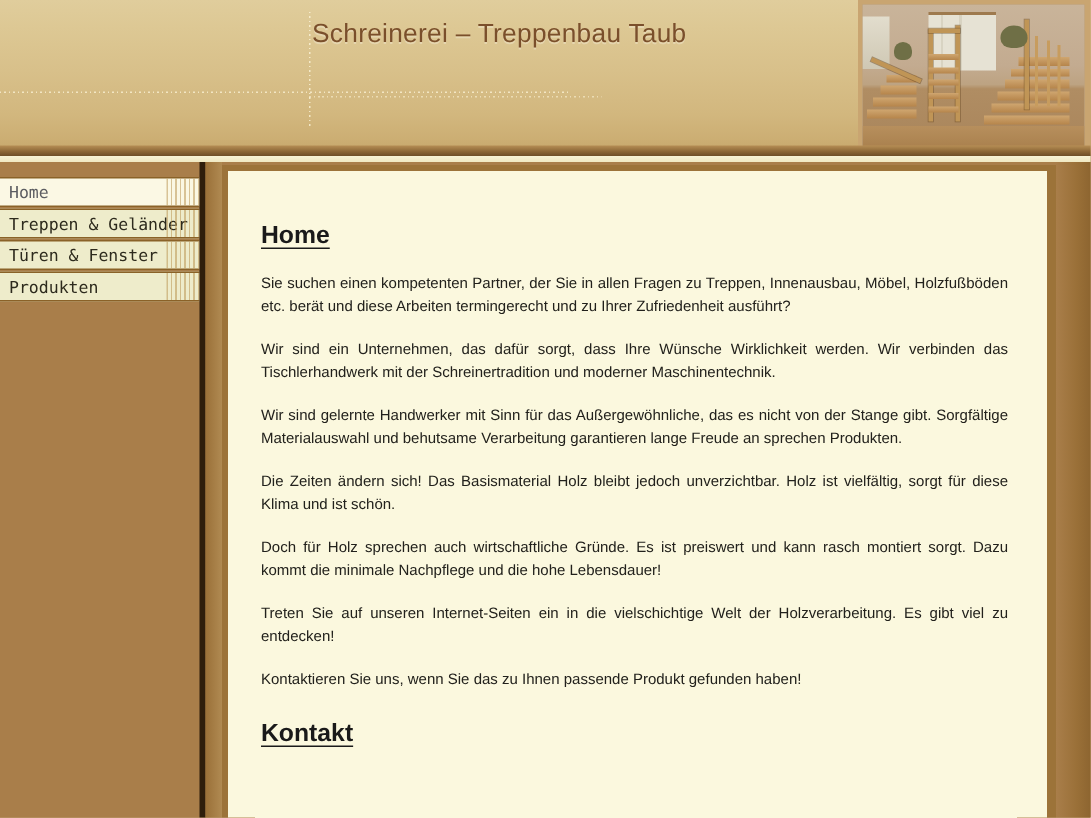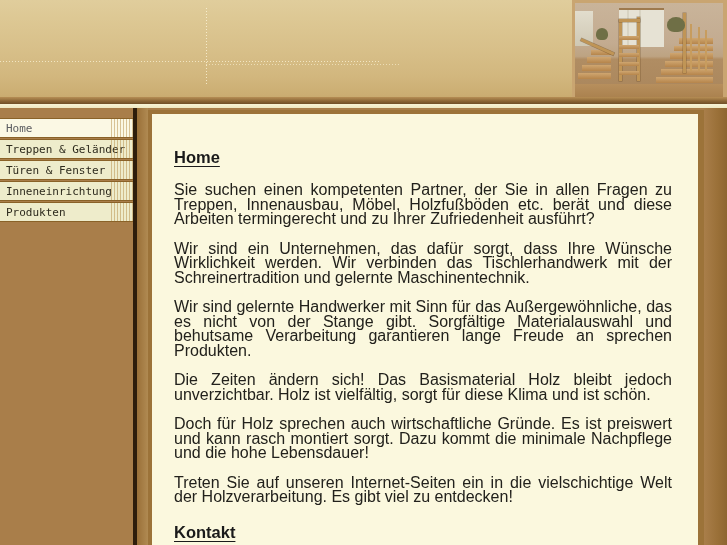--- a/index.html
+++ b/index.html
@@ -229,36 +229,37 @@
     font-weight: bold;
     color: #1a1a1a;
     text-decoration: underline;
     text-underline-offset: 3px;
   }
   h1.page-heading.second {
     margin-top: 18px;
   }
   p.body-text {
     margin: 11px 0 15px 0;
-    font-size: 16px;
+    font-size: 10px;
     line-height: 14.5px;
     color: #22211c;
     text-align: justify;
   }
 </style>
 </head>
 <body>
 
 <div id="page">
 
   <div id="header">
     <div id="hdr-hline"></div>
     <div id="hdr-hline2"></div>
     <div id="hdr-vline"></div>
 
+    <div id="site-title">Schreinerei – Treppenbau Taub</div>
 
     <div id="header-photo">
       <div class="frame">
         <div class="photo-wall"></div>
         <div class="photo-window2"></div>
         <div class="photo-window"></div>
 
         <div class="stair" style="left:2%;top:72%;width:22%;height:6%;"></div>
         <div class="stair" style="left:5%;top:64%;width:19%;height:6%;"></div>
         <div class="stair" style="left:8%;top:56%;width:16%;height:6%;"></div>
@@ -300,40 +301,38 @@
       <div class="menu-item active">
         <span>Home</span>
       </div>
       <div class="menu-item">
         <span>Treppen &amp; Geländer</span>
       </div>
       <div class="menu-item">
         <span>Türen &amp; Fenster</span>
       </div>
       <div class="menu-item">
-        <span>Inneneinrichtung</span>
-      </div>
-      <div class="menu-item">
         <span>Produkten</span>
       </div>
     </nav>
   </div>
 
   <div id="sep-dark"></div>
   <div id="sep-brown"></div>
 
   <div id="content-outer">
     <main id="content">
       <h1 class="page-heading">Home</h1>
 
       <p class="body-text">Sie suchen einen kompetenten Partner, der Sie in allen Fragen zu Treppen, Innenausbau, Möbel, Holzfußböden etc. berät und diese Arbeiten termingerecht und zu Ihrer Zufriedenheit ausführt?</p>
-      <p class="body-text">Wir sind ein Unternehmen, das dafür sorgt, dass Ihre Wünsche Wirklichkeit werden. Wir verbinden das Tischlerhandwerk mit der Schreinertradition und gelernte Maschinentechnik.</p>
+      <p class="body-text">Wir sind ein Unternehmen, das dafür sorgt, dass Ihre Wünsche Wirklichkeit werden. Wir verbinden das Tischlerhandwerk mit der Schreinertradition und moderner Maschinentechnik.</p>
       <p class="body-text">Wir sind gelernte Handwerker mit Sinn für das Außergewöhnliche, das es nicht von der Stange gibt. Sorgfältige Materialauswahl und behutsame Verarbeitung garantieren lange Freude an sprechen Produkten.</p>
       <p class="body-text">Die Zeiten ändern sich! Das Basismaterial Holz bleibt jedoch unverzichtbar. Holz ist vielfältig, sorgt für diese Klima und ist schön.</p>
       <p class="body-text">Doch für Holz sprechen auch wirtschaftliche Gründe. Es ist preiswert und kann rasch montiert sorgt. Dazu kommt die minimale Nachpflege und die hohe Lebensdauer!</p>
       <p class="body-text">Treten Sie auf unseren Internet-Seiten ein in die vielschichtige Welt der Holzverarbeitung. Es gibt viel zu entdecken!</p>
+      <p class="body-text">Kontaktieren Sie uns, wenn Sie das zu Ihnen passende Produkt gefunden haben!</p>
 
       <h1 class="page-heading second">Kontakt</h1>
     </main>
   </div>
 
   <div id="right-edge"></div>
 </div>
 
 </body></html>

